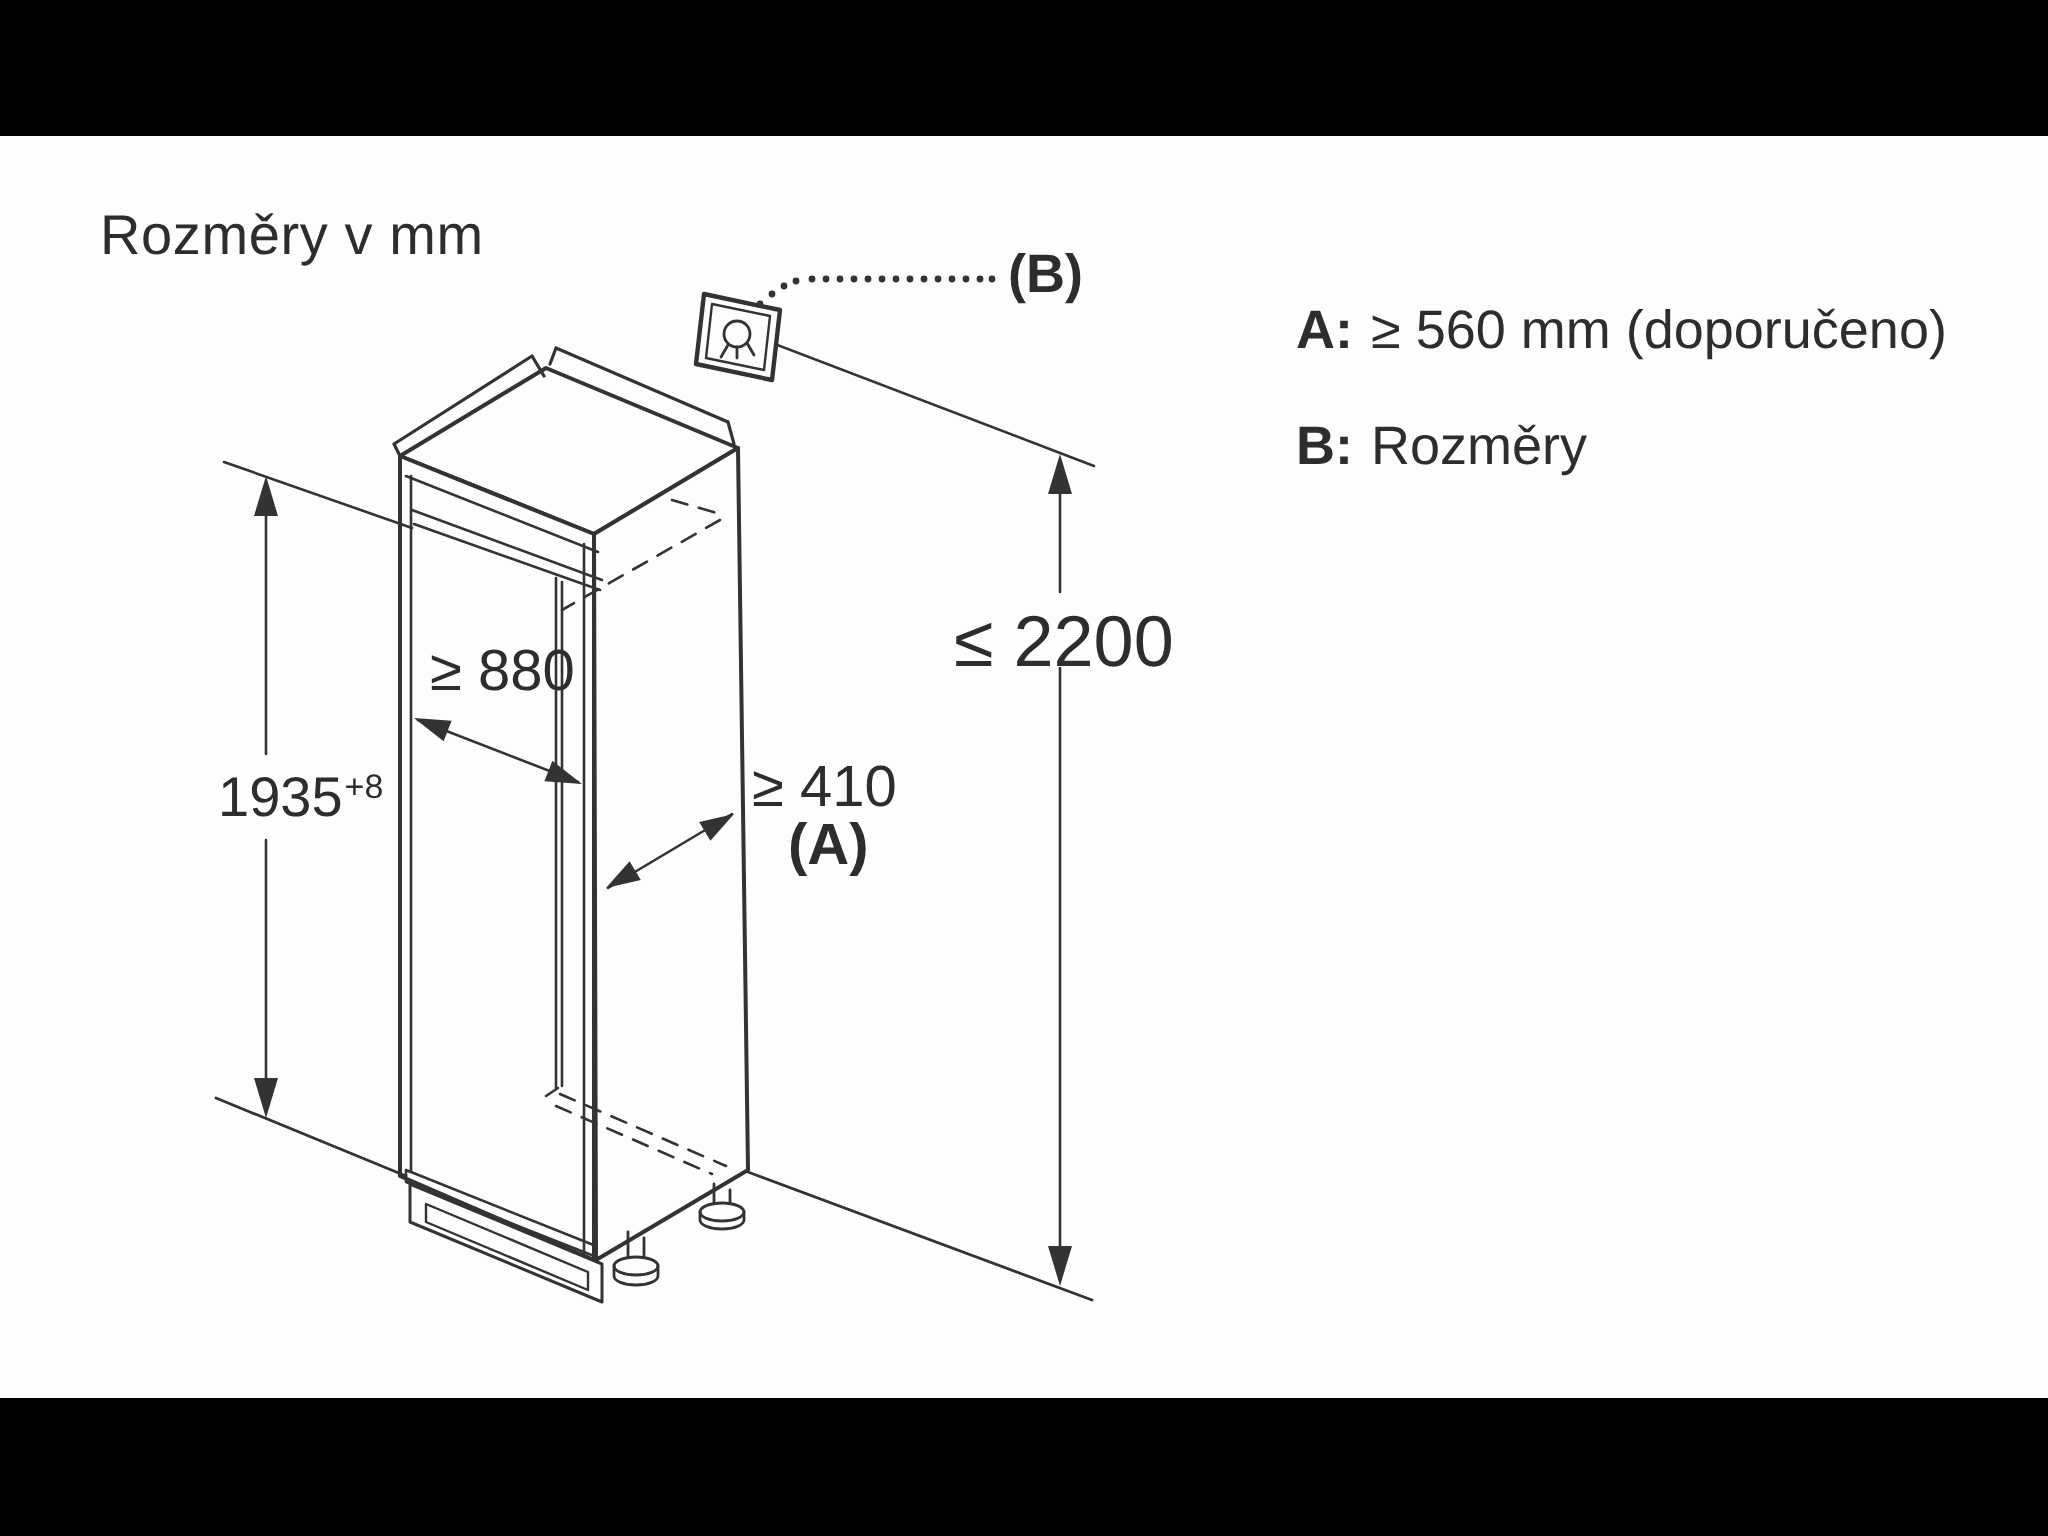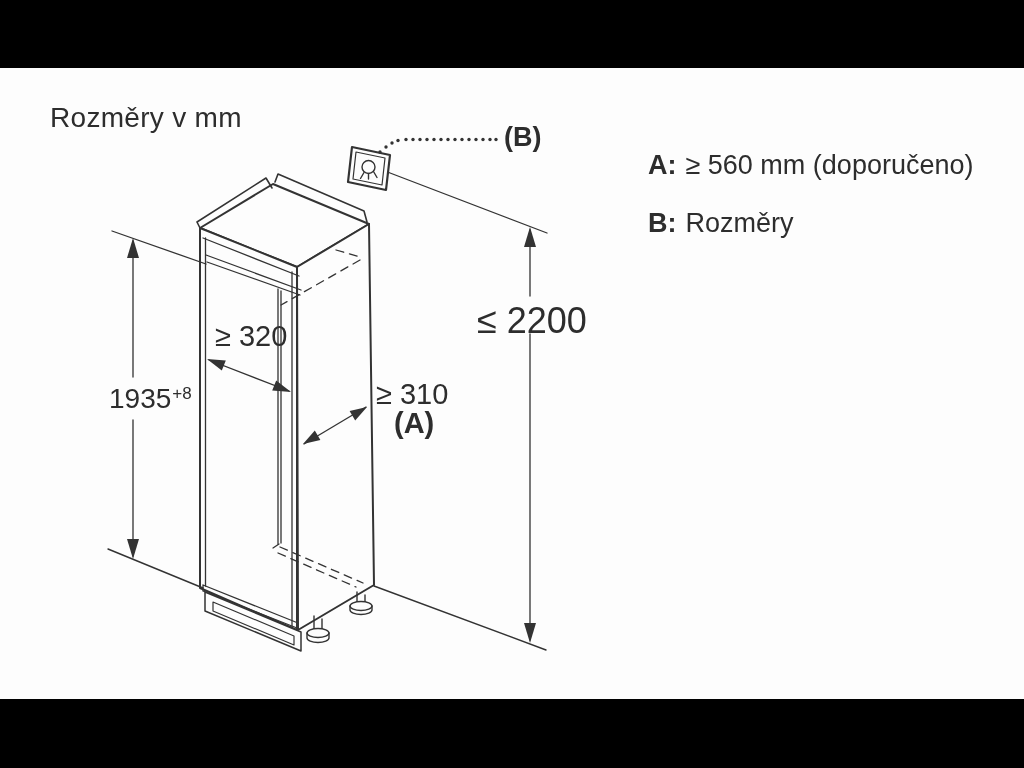--- a/index.html
+++ b/index.html
@@ -154,16 +154,16 @@
   <span class="legend-row"><span class="legend-key">A:</span><span>≥ 560 mm (doporučeno)</span></span>
   <span class="legend-row"><span class="legend-key">B:</span><span>Rozměry</span></span>
 </div>
 
 <div class="txt" id="dim-b-label">(B)</div>
 
 <div class="txt" id="dim-2200">≤ 2200</div>
 
 <div class="txt" id="dim-1935"><span>1935</span><sup>+8</sup></div>
 
-<div class="txt" id="dim-560">≥ 320</div>
+<div class="txt" id="dim-560">≥ 880</div>
 
-<div class="txt" id="dim-550">≥ 310</div>
+<div class="txt" id="dim-550">≥ 410</div>
 <div class="txt" id="dim-550-ref">(A)</div>
 
 </body></html>

